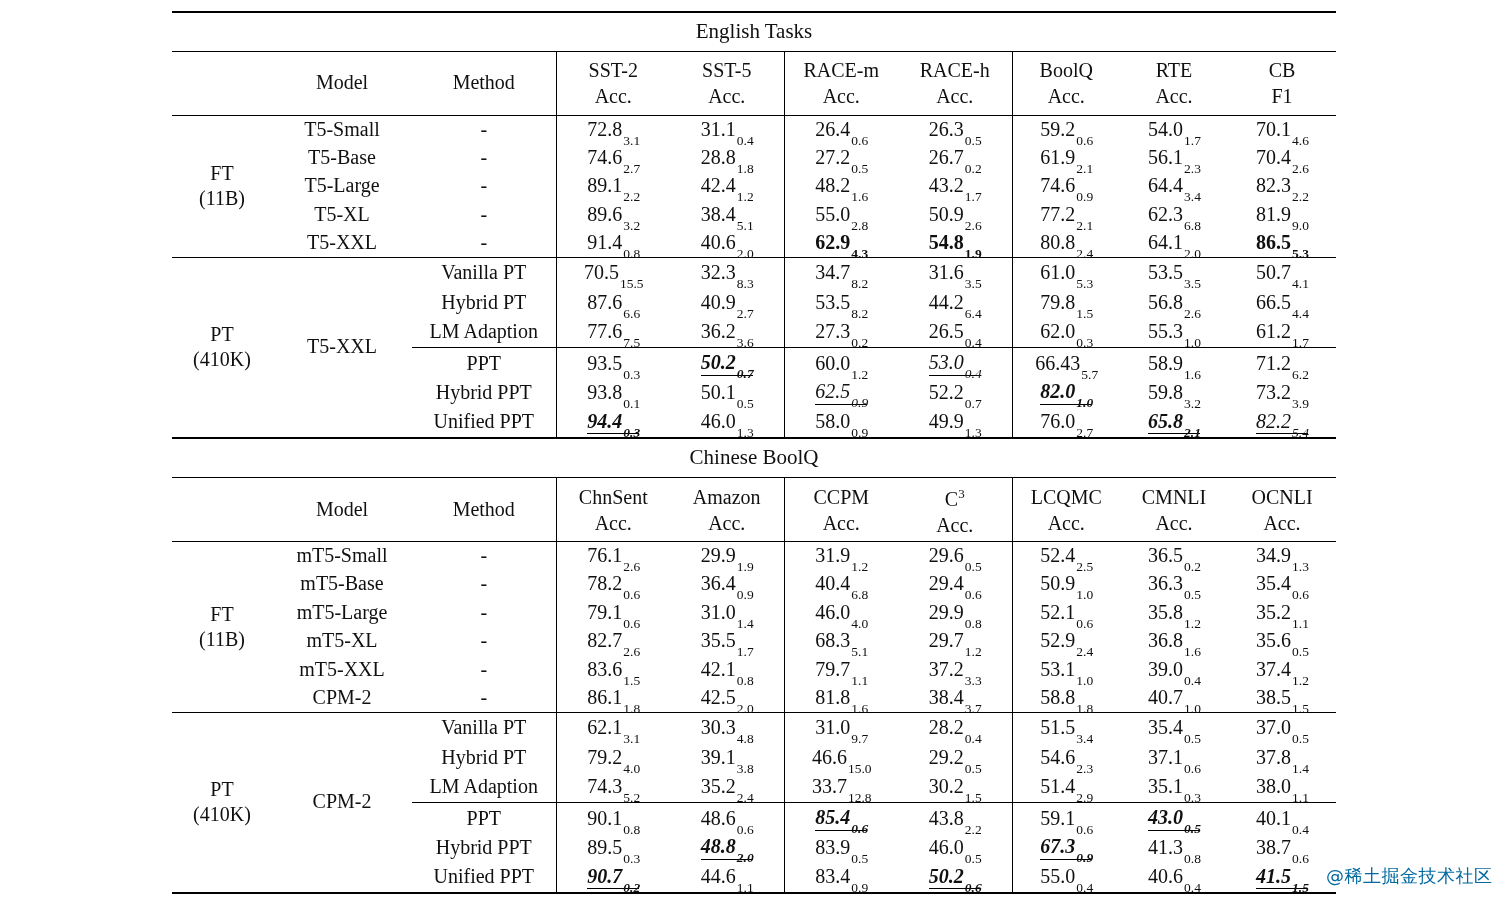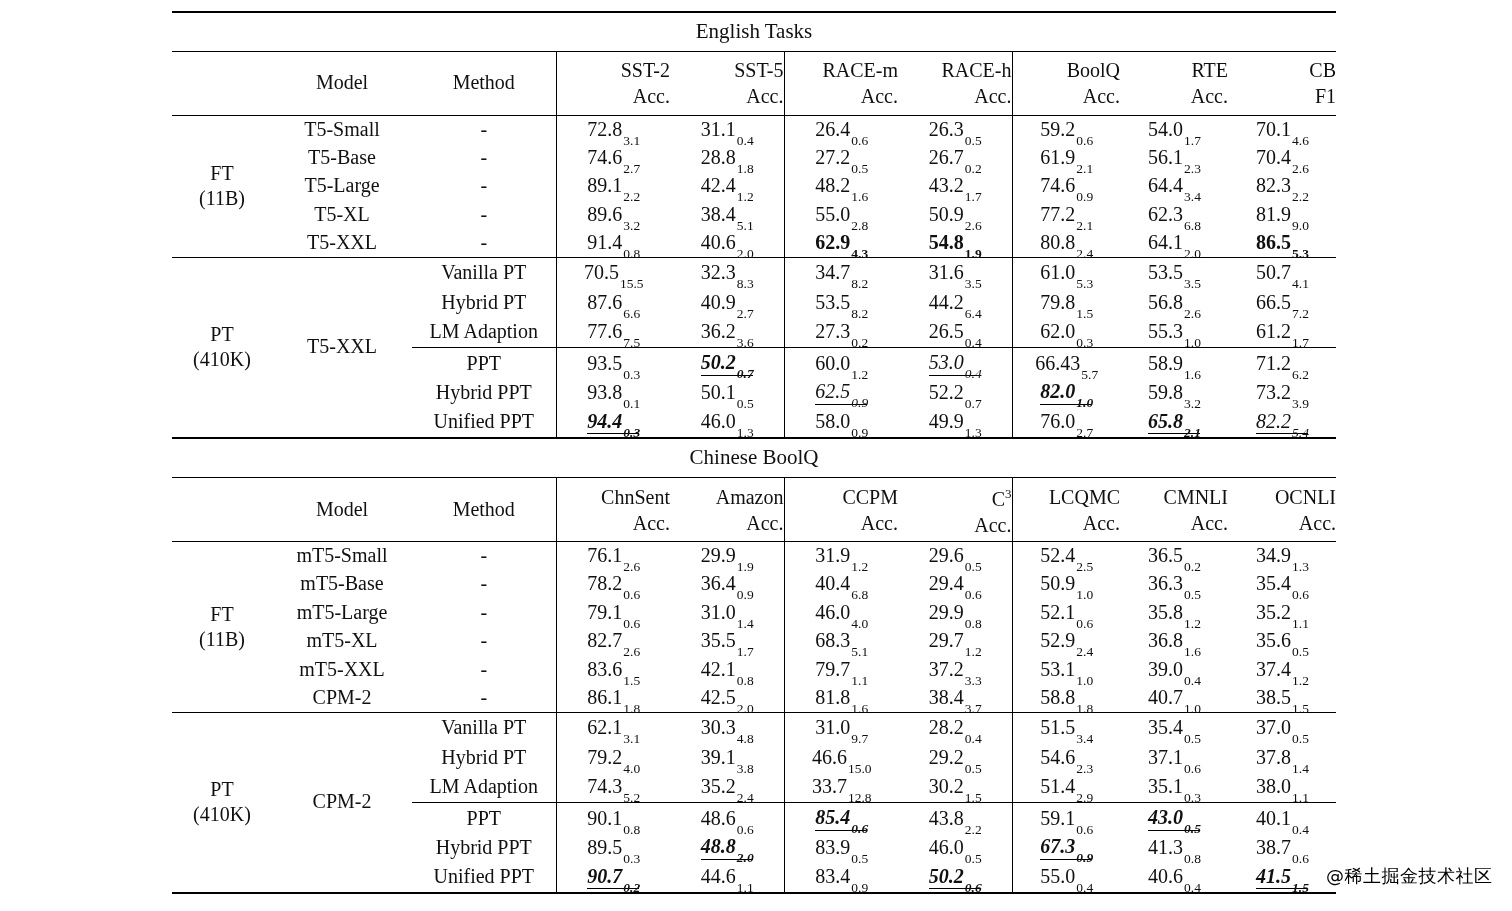--- a/index.html
+++ b/index.html
@@ -25,38 +25,38 @@
     padding: 0;
     text-align: center;
     vertical-align: middle;
     font-size: 20px;
     line-height: 1.18;
     color: #101010;
   }
   .title-cell { height: 39px; font-size: 21px; border-bottom: 1.3px solid #000; }
   .bt-thick   { border-top: 2.7px solid #000; }
   .hcell      { height: 64px; border-bottom: 1.3px solid #000; }
-  .h1, .h2    { line-height: 26px; text-align: right; }
+  .h1, .h2    { line-height: 26px; }
   .h1 sup     { font-size: 13px; }
   .vr         { border-right: 1.3px solid #000; }
   .data-row td { height: 28.5px; }
   .pt-row td   { height: 30px; }
   .bb-thin  { border-bottom: 1.3px solid #000; }
   .bb-thick { border-bottom: 2.7px solid #000; }
   td.bt-thin { border-top: 1.2px solid #000; padding-top: 2px; }
   .group-cell div { line-height: 25px; }
   .val { display: inline-block; white-space: nowrap; }
   .val.b { font-weight: 700; }
   .val.u { border-bottom: 1.7px solid #000; padding-bottom: 0; font-style: italic; }
   .val sub { font-size: 13.5px; line-height: 0; position: relative; top: 4px; left: 1px; }
   .watermark {
     position: absolute;
     left: 1326px; top: 864px;
     font-size: 18px;
-    color: #000000;
+    color: #0369a1;
     letter-spacing: 0.5px;
     font-family: "DejaVu Sans", sans-serif;
     white-space: nowrap;
   }
 </style>
 </head>
 <body>
 
 <div id="tables-root">
     <table>
@@ -184,21 +184,21 @@
           <td class="num-cell"><span class="val">50.7<sub>4.1</sub></span></td>
         </tr>
         <tr class="data-row pt-row">
           <td class="method-cell vr">Hybrid PT</td>
           <td class="num-cell"><span class="val">87.6<sub>6.6</sub></span></td>
           <td class="num-cell vr"><span class="val">40.9<sub>2.7</sub></span></td>
           <td class="num-cell"><span class="val">53.5<sub>8.2</sub></span></td>
           <td class="num-cell vr"><span class="val">44.2<sub>6.4</sub></span></td>
           <td class="num-cell"><span class="val">79.8<sub>1.5</sub></span></td>
           <td class="num-cell"><span class="val">56.8<sub>2.6</sub></span></td>
-          <td class="num-cell"><span class="val">66.5<sub>7.2</sub></span></td>
+          <td class="num-cell"><span class="val">66.5<sub>4.4</sub></span></td>
         </tr>
         <tr class="data-row pt-row">
           <td class="method-cell vr">LM Adaption</td>
           <td class="num-cell"><span class="val">77.6<sub>7.5</sub></span></td>
           <td class="num-cell vr"><span class="val">36.2<sub>3.6</sub></span></td>
           <td class="num-cell"><span class="val">27.3<sub>0.2</sub></span></td>
           <td class="num-cell vr"><span class="val">26.5<sub>0.4</sub></span></td>
           <td class="num-cell"><span class="val">62.0<sub>0.3</sub></span></td>
           <td class="num-cell"><span class="val">55.3<sub>1.0</sub></span></td>
           <td class="num-cell"><span class="val">61.2<sub>1.7</sub></span></td>

